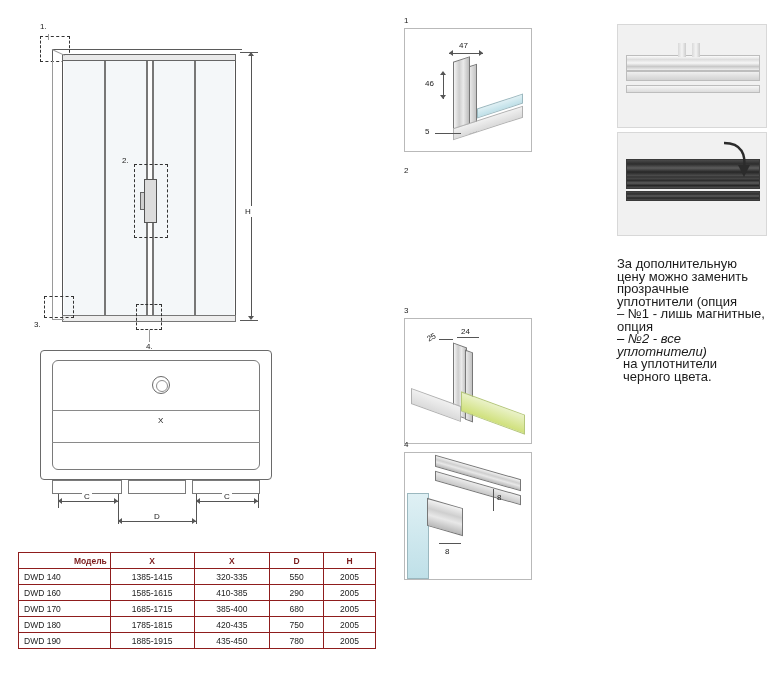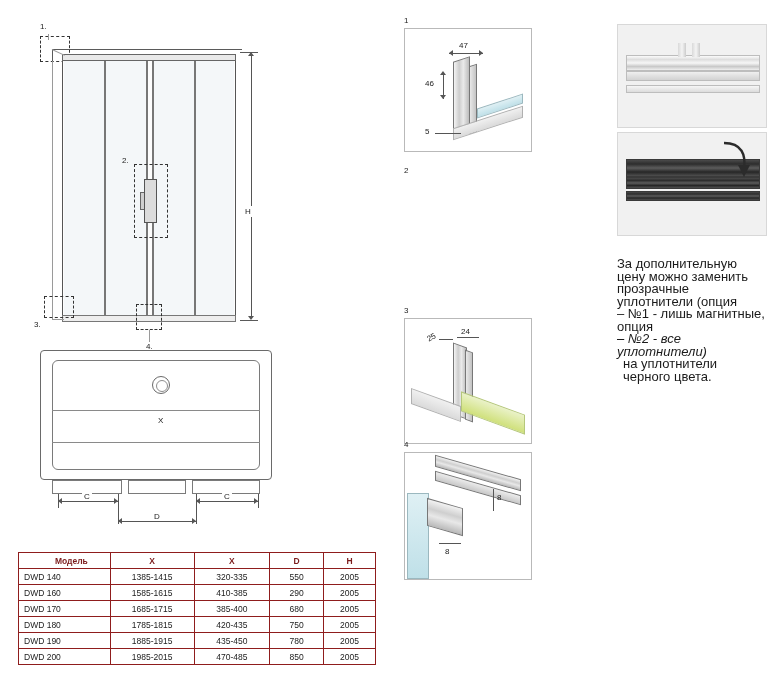--- a/index.html
+++ b/index.html
@@ -91,21 +91,21 @@
   }
   .tray-foot {
     position:absolute; top:132px; height:14px; border:1px solid #7a7a7a; background:#fff;
   }
 
   
   #spec-table { left:18px; top:552px; width:358px; }
   table { border-collapse:collapse; width:358px; font-size:8.5px; }
   th, td { border:1px solid #8f1d1d; padding:2px 3px; height:16px; }
   thead th { background:#ffffff; color:#7b1b1b; font-weight:bold; text-align:center; }
-  thead th.first { text-align:center; padding-left:17px; }
+  thead th.first { text-align:right; padding-left:17px; }
   tbody td { text-align:center; color:#222; }
   tbody td.first { text-align:left; padding-left:5px; }
 
   
   .detail {
     position:absolute; border:1px solid #b9b9b9; background:#fff;
   }
   .detail-num {
     position:absolute; font-size:8px; color:#222;
   }
@@ -284,27 +284,20 @@
           <td>1785-1815</td>
           <td>420-435</td>
           <td>750</td>
           <td>2005</td>
         </tr>
         <tr>
           <td class="first">DWD 190</td>
           <td>1885-1915</td>
           <td>435-450</td>
           <td>780</td>
-          <td>2005</td>
-        </tr>
-        <tr>
-          <td class="first">DWD 200</td>
-          <td>1985-2015</td>
-          <td>470-485</td>
-          <td>850</td>
           <td>2005</td>
         </tr>
       </tbody>
     </table>
   </div>
 
   <div class="abs detail" style="left:404px; top:28px; width:128px; height:124px;">
     <div class="metal-v" style="left:48px; top:30px; width:17px; height:70px; transform:skewY(-18deg);"></div>
     <div class="metal-v" style="left:64px; top:36px; width:8px; height:68px; transform:skewY(-18deg); background:linear-gradient(90deg,#e8e8e8,#c4c4c4);"></div>
     <div class="glasspane" style="left:72px; top:72px; width:46px; height:10px; transform:skewY(-18deg);"></div>

